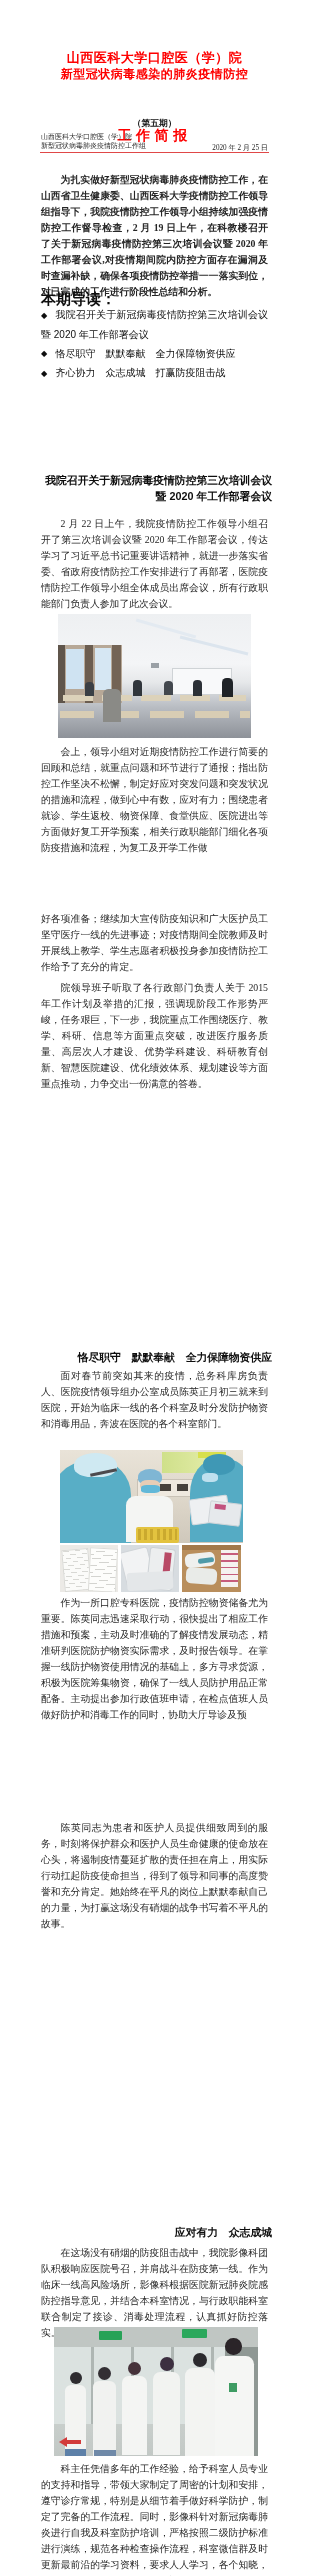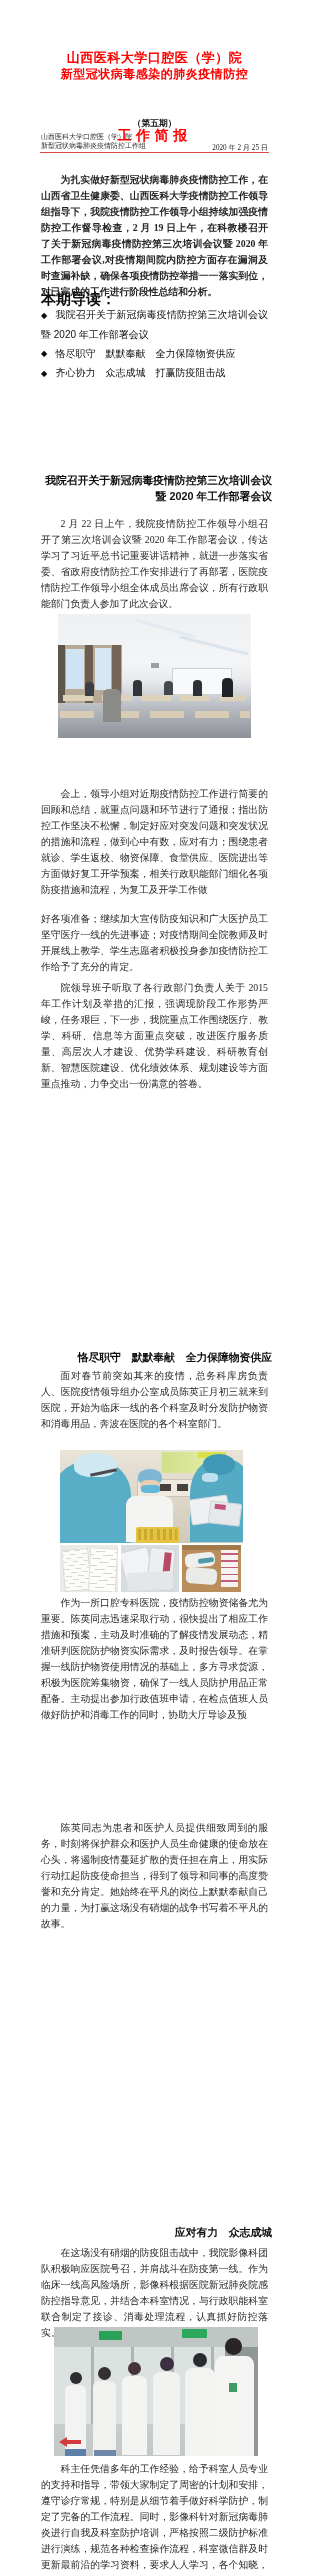--- a/index.html
+++ b/index.html
@@ -82,21 +82,21 @@
     <div class="d" style="top:81px;left:5.2px;width:183px;height:5.7px;background:repeating-linear-gradient(90deg,#dcd2ba 0 30px,rgba(0,0,0,0) 30px 39px);"></div>
     <div class="d" style="top:97px;left:2.1px;width:190px;height:7.2px;background:repeating-linear-gradient(90deg,#d8cdb4 0 34px,rgba(0,0,0,0) 34px 45px);"></div>
     <div class="d" style="top:68px;left:27px;width:9.3px;height:14.4px;background:#3a3f45;border-radius:4.1px 4.1px 0 0;"></div>
     <div class="d" style="top:66px;left:75px;width:9.3px;height:15.5px;background:#30353b;border-radius:4.1px 4.1px 0 0;"></div>
     <div class="d" style="top:67px;left:106px;width:8.8px;height:14.4px;background:#43484e;border-radius:4.1px 4.1px 0 0;"></div>
     <div class="d" style="top:66px;left:135px;width:9.3px;height:15.5px;background:#2c3137;border-radius:4.1px 4.1px 0 0;"></div>
     <div class="d" style="top:64px;left:164px;width:11.3px;height:18.5px;background:#1f2327;border-radius:4.6px 4.6px 0 0;"></div>
     <div class="d" style="top:75px;left:45px;width:17.5px;height:33px;background:#8a8a86;border-radius:5.2px 5.2px 0 0;"></div>
   </div>
 
-  <div class="p ind" style="top:744px;margin-top:42px;">会上，领导小组对近期疫情防控工作进行简要的回顾和总结，就重点问题和环节进行了通报；指出防控工作坚决不松懈，制定好应对突发问题和突发状况的措施和流程，做到心中有数，应对有力；围绕患者就诊、学生返校、物资保障、食堂供应、医院进出等方面做好复工开学预案，相关行政职能部门细化各项防疫措施和流程，为复工及开学工作做</div>
+  <div class="p ind" style="top:744px;">会上，领导小组对近期疫情防控工作进行简要的回顾和总结，就重点问题和环节进行了通报；指出防控工作坚决不松懈，制定好应对突发问题和突发状况的措施和流程，做到心中有数，应对有力；围绕患者就诊、学生返校、物资保障、食堂供应、医院进出等方面做好复工开学预案，相关行政职能部门细化各项防疫措施和流程，为复工及开学工作做</div>
   <div class="p" style="top:911px;">好各项准备；继续加大宣传防疫知识和广大医护员工坚守医疗一线的先进事迹；对疫情期间全院教师及时开展线上教学、学生志愿者积极投身参加疫情防控工作给予了充分的肯定。</div>
   <div class="p ind" style="top:980px;">院领导班子听取了各行政部门负责人关于 2015 年工作计划及举措的汇报，强调现阶段工作形势严峻，任务艰巨，下一步，我院重点工作围绕医疗、教学、科研、信息等方面重点突破，改进医疗服务质量、高层次人才建设、优势学科建设、科研教育创新、智慧医院建设、优化绩效体系、规划建设等方面重点推动，力争交出一份满意的答卷。</div>
 
   <div class="hd" style="top:1350px;">恪尽职守　默默奉献　全力保障物资供应</div>
   <div class="p ind" style="top:1368px;">面对春节前突如其来的疫情，总务科库房负责人、医院疫情领导组办公室成员陈英正月初三就来到医院，开始为临床一线的各个科室及时分发防护物资和消毒用品，奔波在医院的各个科室部门。</div>
 
   <div class="photo" style="left:60px;top:1450px;width:183px;height:93px;background:linear-gradient(180deg,#e9e3d8 0%,#ddd6c9 55%,#cfc8bb 100%);">
     <div class="d" style="top:2.1px;left:102px;width:64px;height:20.6px;background:linear-gradient(90deg,#cfe08a,#e8efb0);">
       <div class="d" style="top:0;left:36px;width:28px;height:6.2px;background:#d8e04c;"></div>
     </div>

